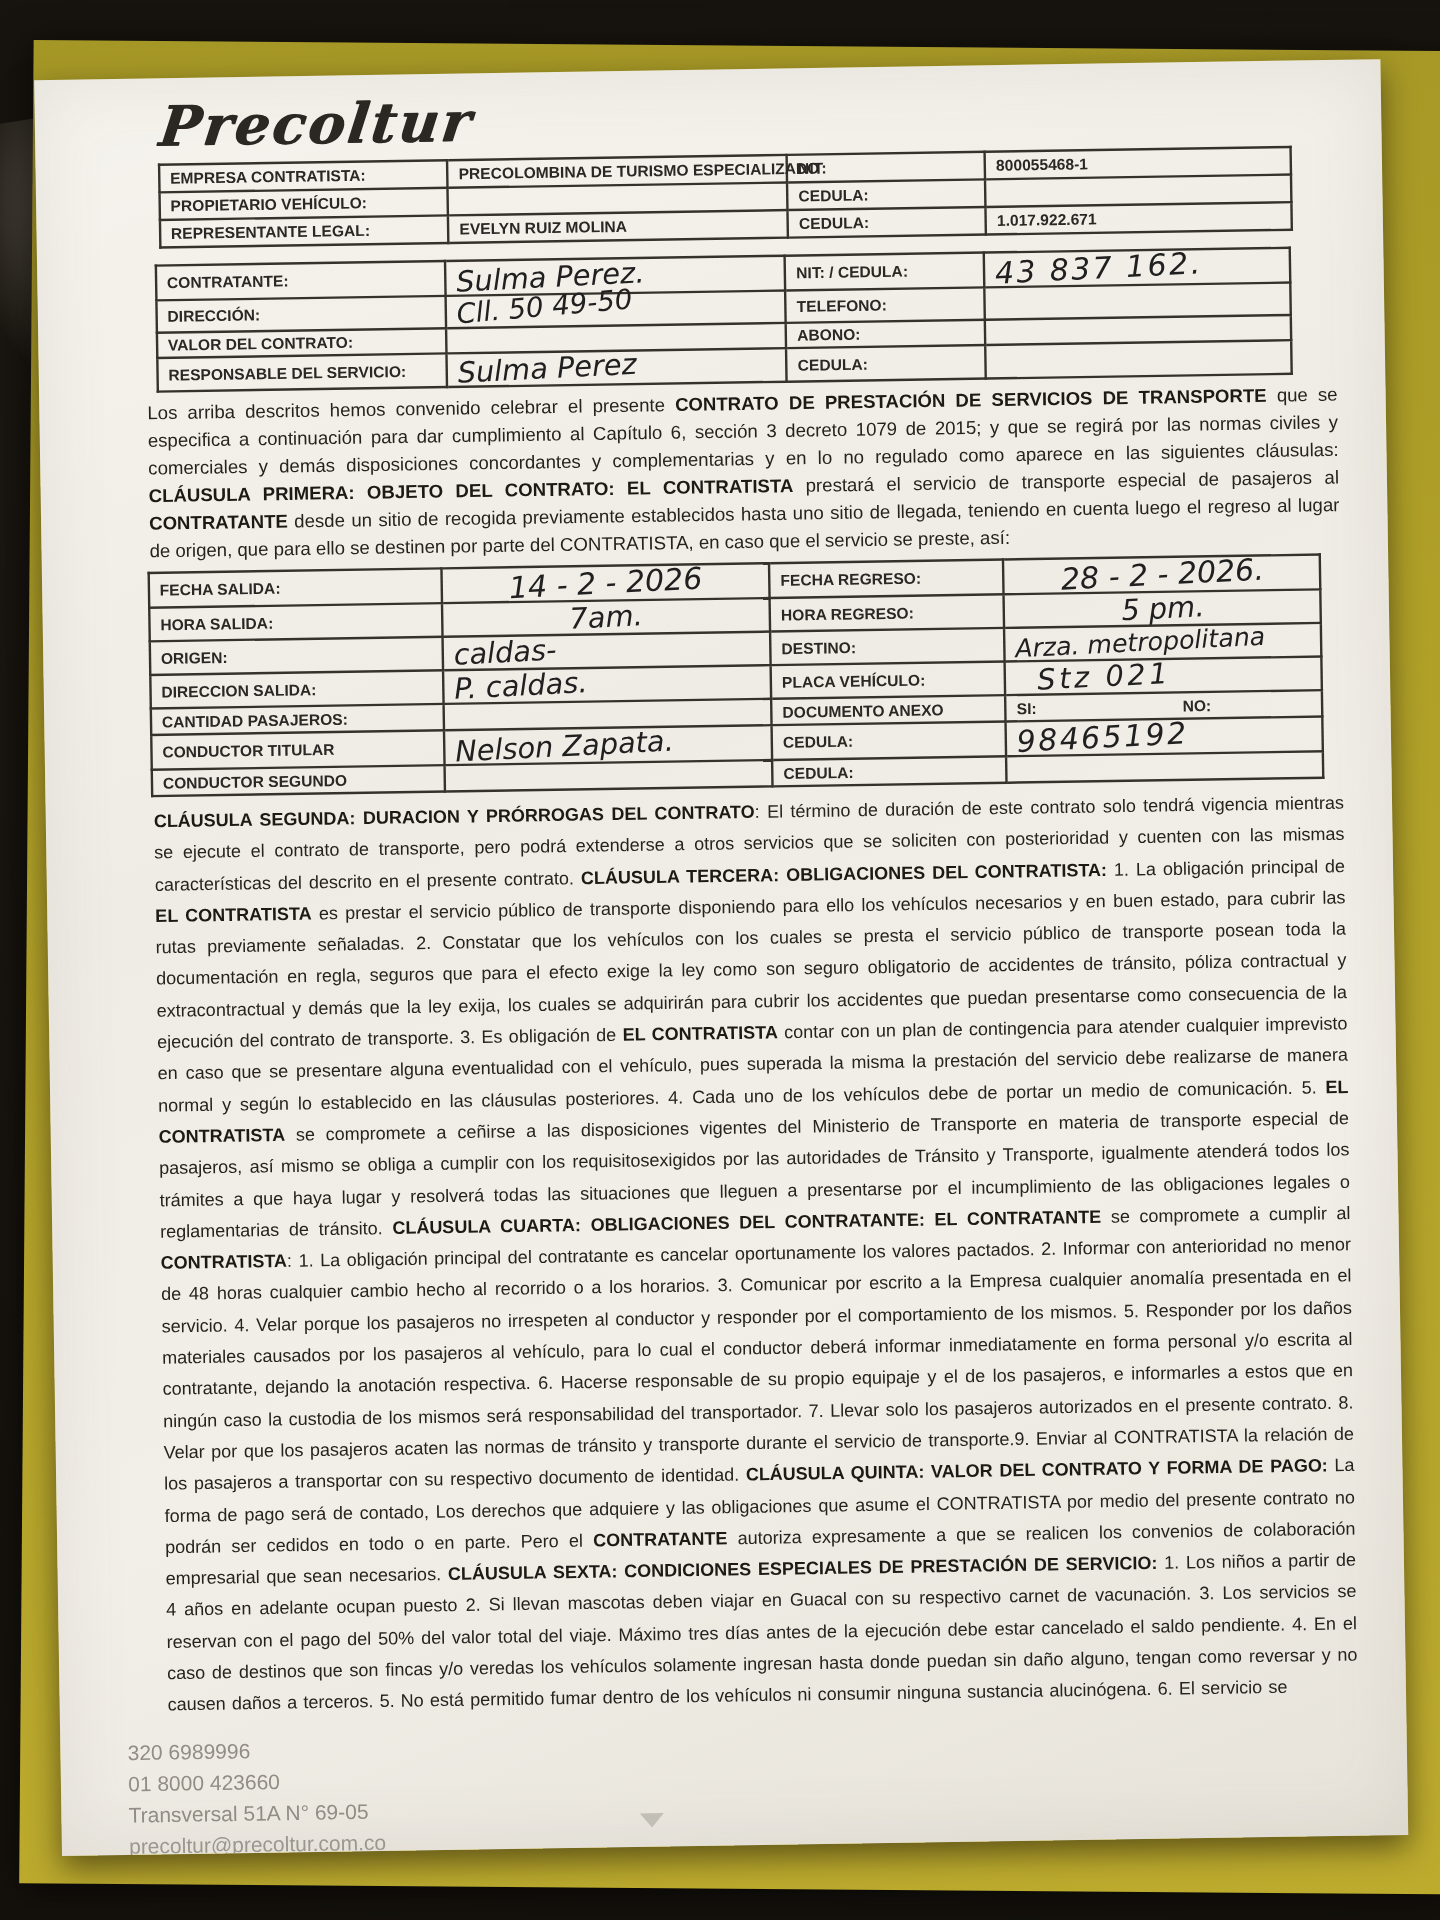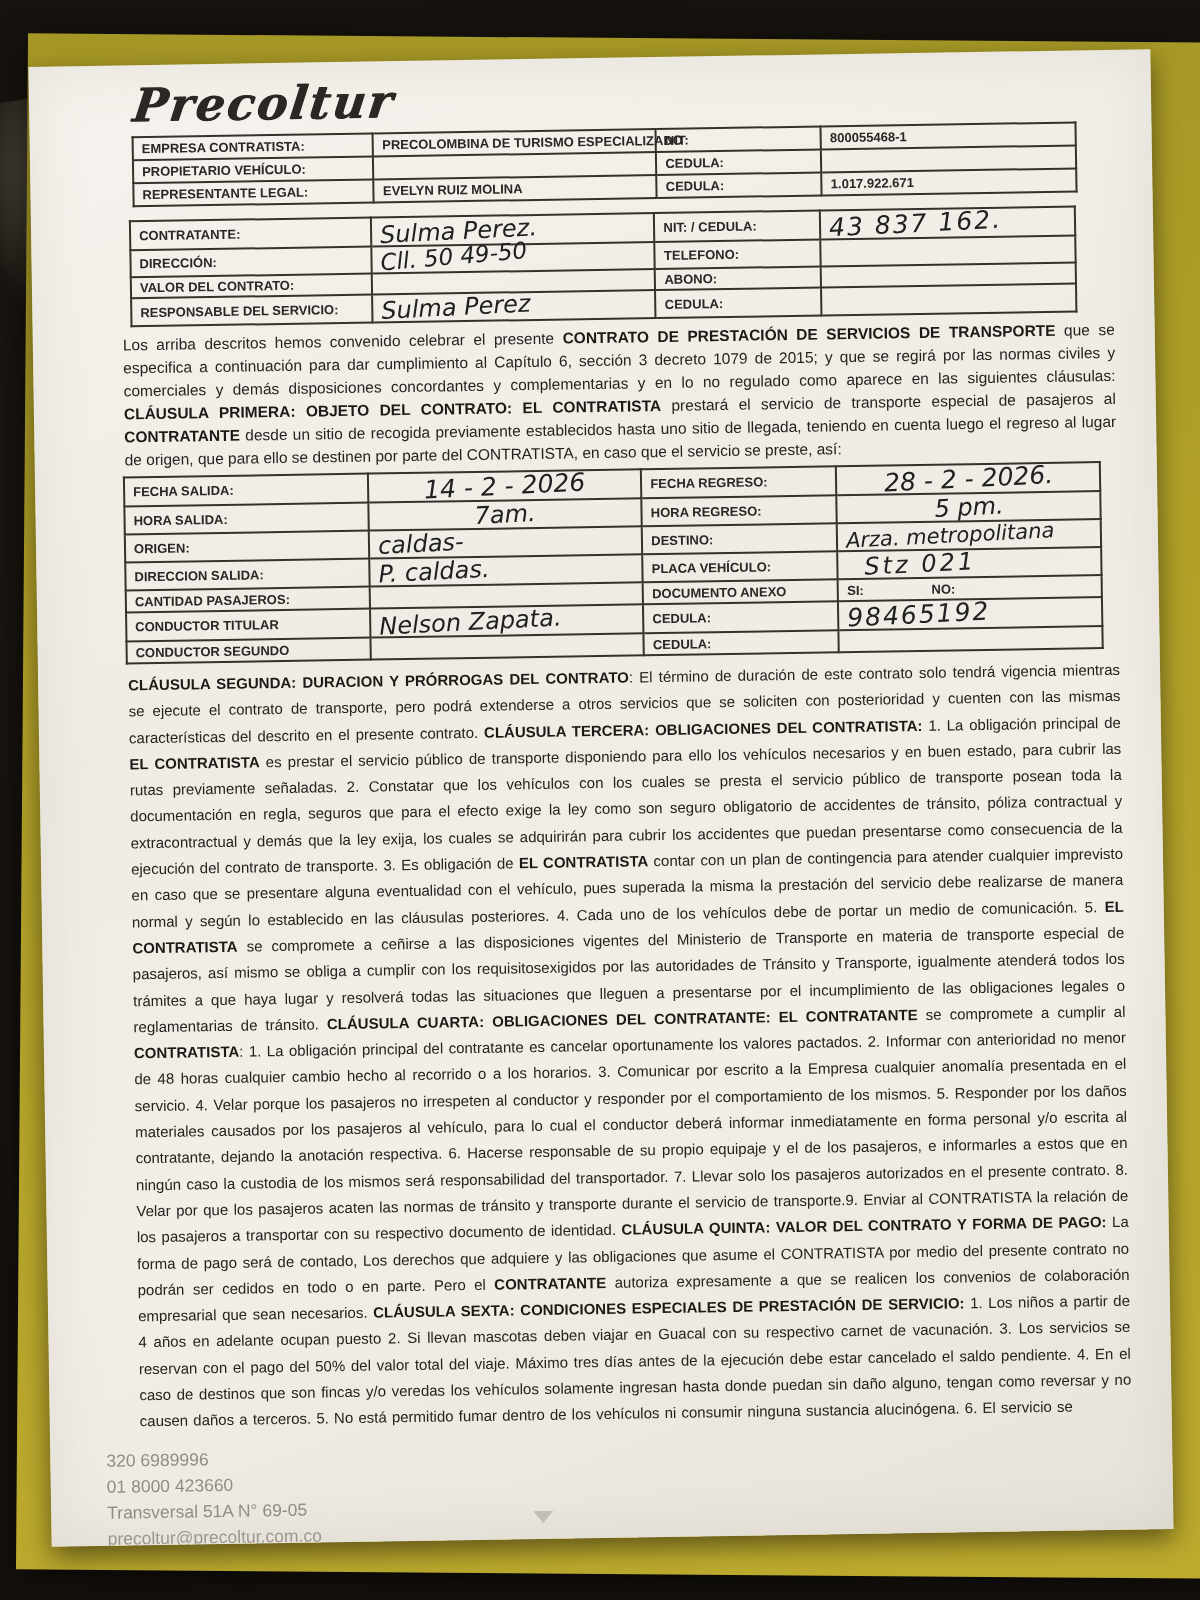--- a/index.html
+++ b/index.html
@@ -72,21 +72,21 @@
     font-size:22px;line-height:1;color:var(--handwriting-ink);
     display:inline-block;transform:rotate(-2deg);
   }
   .hw-lg{font-size:24px;}
   .hw-date{font-size:25px;}
   .hw-num{font-size:25px;letter-spacing:2px;}
   .hw-addr{font-size:23px;transform:rotate(-4deg) translateY(-2px);}
   .hw-dest{font-size:21px;}
   .hw-placa{font-size:24px;margin-left:18px;letter-spacing:3px;}
   .sino-cell{padding:1px 6px;}
-  .sino-no{margin-left:64px;}
+  .sino-no{margin-left:118px;}
   .para{
     text-align:justify;color:var(--ink);
   }
   .para .b{font-weight:700;color:#1d1a16;}
   .intro{margin:6px 0 0 2px;font-size:15.5px;line-height:23px;width:992px;}
   .clauses{margin:8px 0 0 2px;font-size:15px;line-height:26.3px;width:992px;word-spacing:1px;}
   .footer{margin:12px 0 0 -32px;color:var(--footer-gray);font-size:17.5px;line-height:26px;}
   .footer .f-email{color:#9b978f;}
   .smudge{
     position:absolute;left:482px;top:1452px;width:0;height:0;

